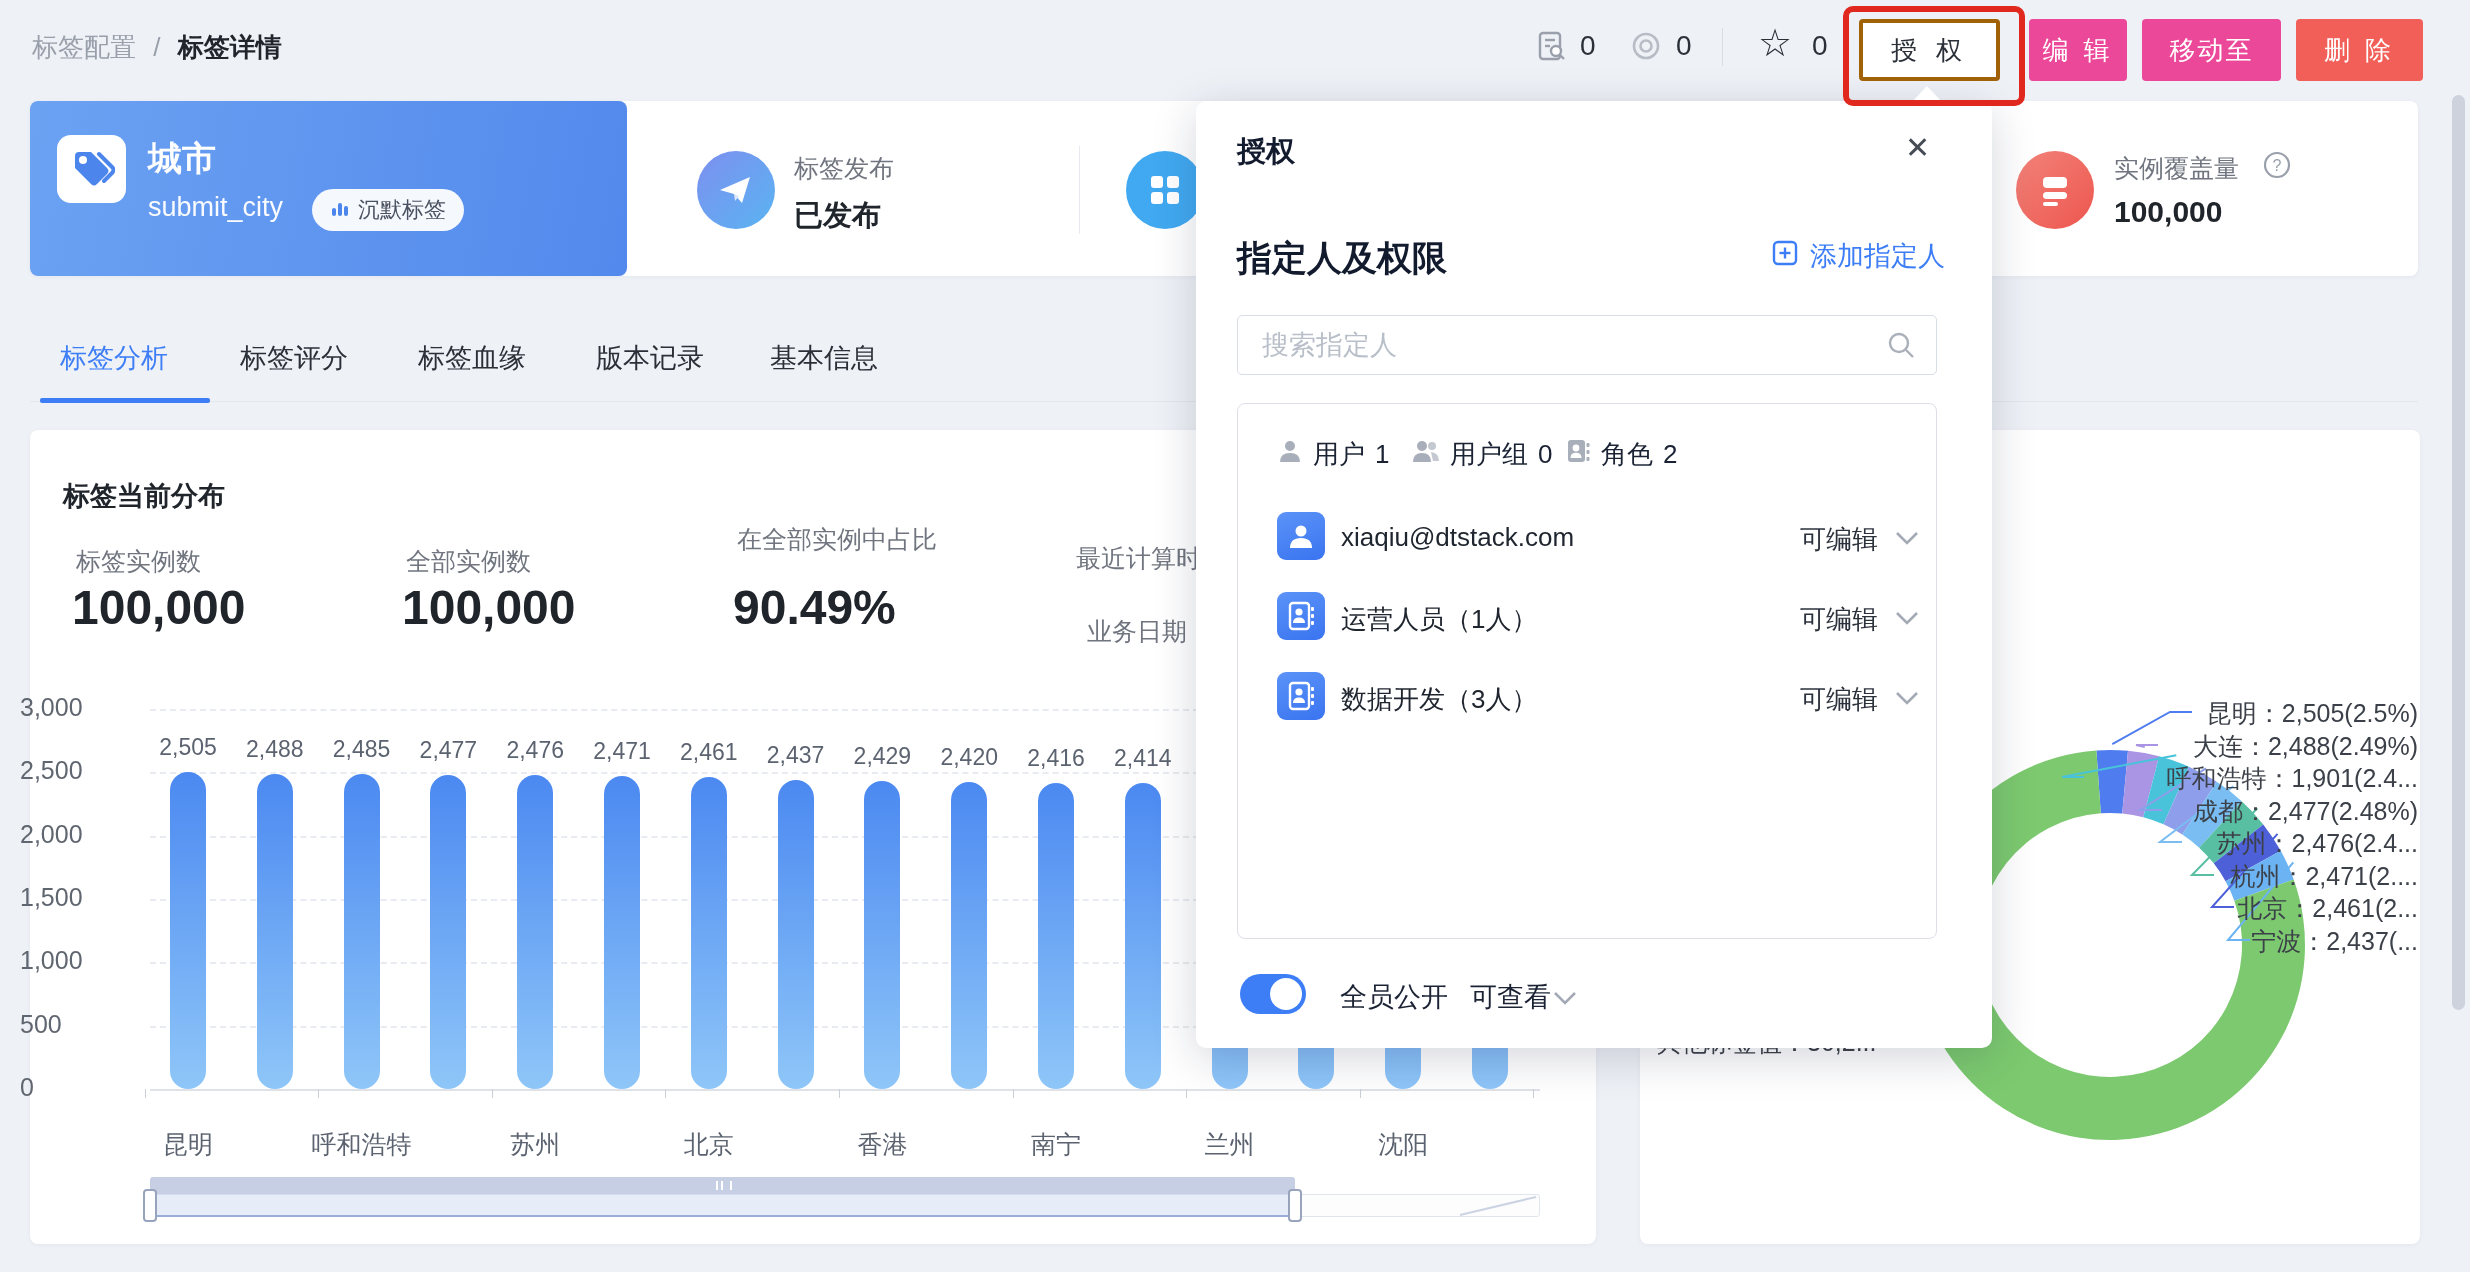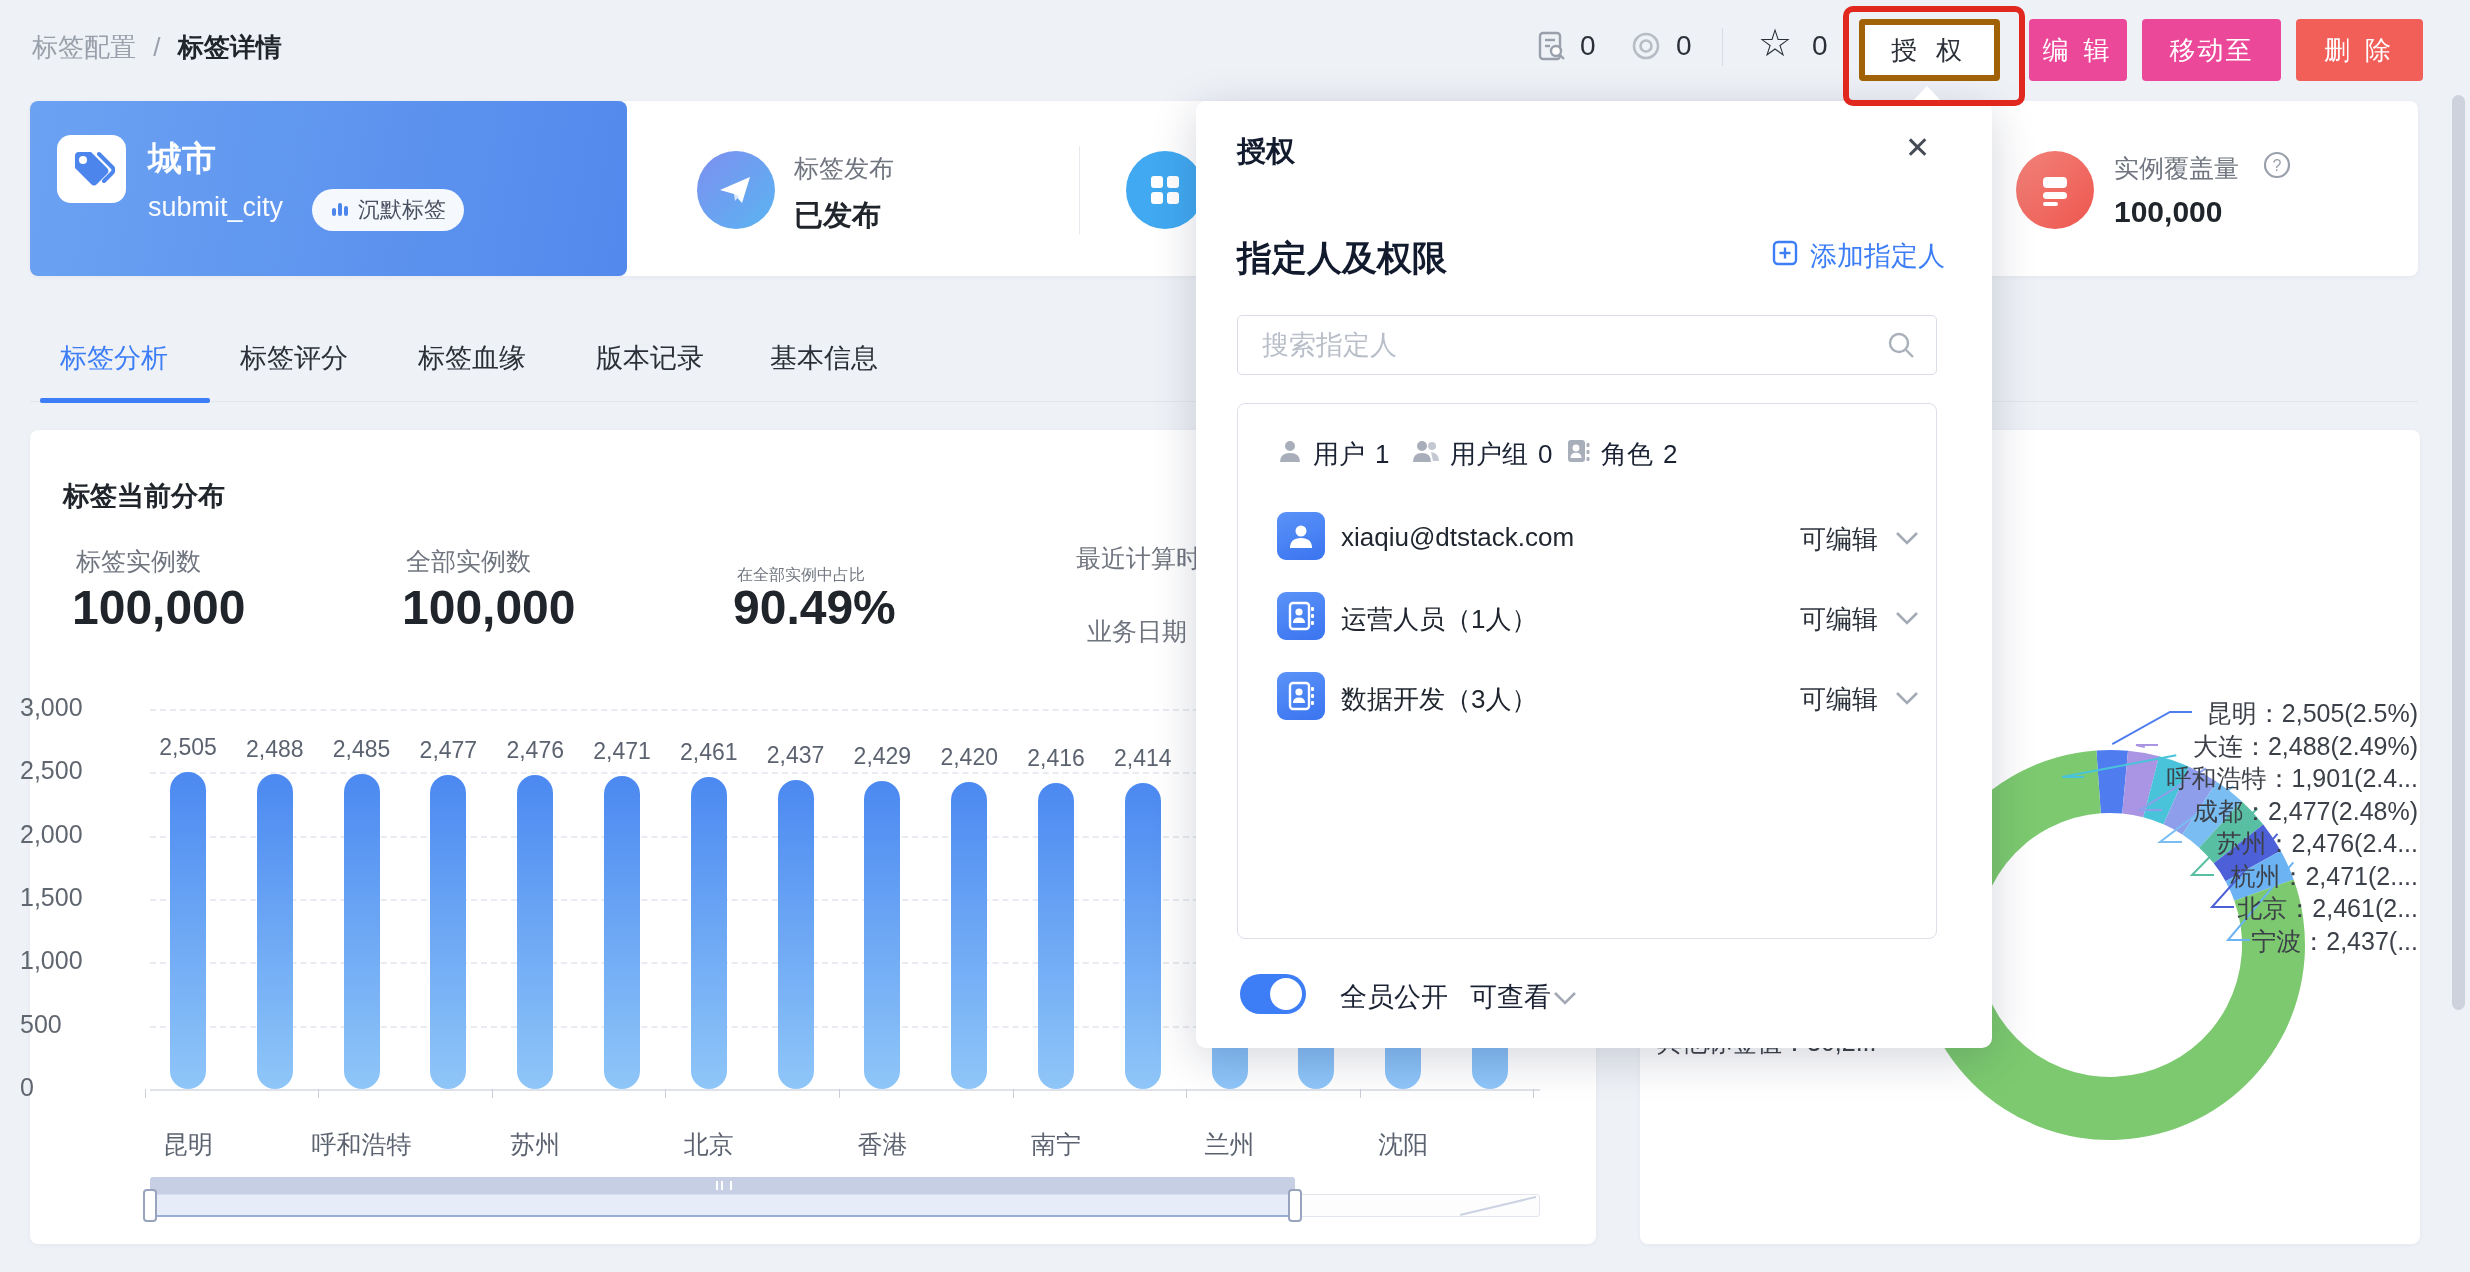--- a/index.html
+++ b/index.html
@@ -55,21 +55,21 @@
       <circle cx="16" cy="16" r="5.5" fill="none" stroke="#b7bcc5" stroke-width="2.6"></circle>
     </svg>
 </div>
 <div class="abs" style="left:1676px;top:30px;font-size:28px;color:#2a2f38;">0</div>
 
 <div class="abs" style="left:1722px;top:28px;width:1px;height:38px;background:#d9dde3;"></div>
 
 <div class="abs" style="left:1758px;top:24px;font-size:38px;color:#2a2f38;line-height:1;">☆</div>
 <div class="abs" style="left:1812px;top:30px;font-size:28px;color:#2a2f38;">0</div>
 
-<div class="btn" style="left:1859px;width:141px;background:#fff;border:6px solid #a16207;color:#2a2f38;z-index:55;">授 权</div>
+<div class="btn" style="left:1859px;width:141px;background:#fff;border:4px solid #a16207;color:#2a2f38;z-index:55;">授 权</div>
 <div class="btn blue" style="left:2029px;width:98px;letter-spacing:4px;">编 辑</div>
 <div class="btn blue" style="left:2142px;width:139px;letter-spacing:2px;">移动至</div>
 <div class="btn red" style="left:2296px;width:127px;letter-spacing:4px;">删 除</div>
 
 <div class="abs" style="left:1843px;top:6px;width:170px;height:88px;border:6px solid #E0281E;border-radius:10px;z-index:100;pointer-events:none;"></div>
 
 <div class="card" style="left:30px;top:101px;width:2388px;height:175px;"></div>
 <div class="abs" style="left:30px;top:101px;width:597px;height:175px;border-radius:8px;background:linear-gradient(100deg,#6ba2f2,#5389ec);"></div>
 <div class="abs" style="left:57px;top:135px;width:69px;height:68px;background:#fff;border-radius:14px;display:flex;align-items:center;justify-content:center;">
   <svg width="46" height="46" viewBox="0 0 46 46">
@@ -135,21 +135,21 @@
 <div class="tab" style="left:770px;">基本信息</div>
 <div class="abs" style="left:40px;top:398px;width:170px;height:5px;background:#3D7EF7;border-radius:2px;"></div>
 
 <div class="card" style="left:30px;top:430px;width:1566px;height:814px;"></div>
 <div class="abs" style="left:63px;top:478px;font-size:27px;font-weight:bold;">标签当前分布</div>
 
 <div class="abs lbl" style="left:76px;top:545px;font-size:25px;">标签实例数</div>
 <div class="abs" style="left:72px;top:580px;font-size:48px;font-weight:bold;">100,000</div>
 <div class="abs lbl" style="left:406px;top:545px;font-size:25px;">全部实例数</div>
 <div class="abs" style="left:402px;top:580px;font-size:48px;font-weight:bold;">100,000</div>
-<div class="abs lbl" style="left:737px;top:565px;font-size:16px;">在全部实例中占比</div>
+<div class="abs lbl" style="left:737px;top:523px;font-size:25px;">在全部实例中占比</div>
 <div class="abs" style="left:733px;top:580px;font-size:48px;font-weight:bold;">90.49%</div>
 <div class="abs lbl" style="left:1076px;top:542px;font-size:25px;white-space:nowrap;width:120px;overflow:hidden;">最近计算时</div>
 <div class="abs lbl" style="left:1087px;top:615px;font-size:25px;white-space:nowrap;width:112px;overflow:hidden;">业务日期：</div>
 
 <div id="bar-layer" class="abs" style="left:0;top:0;">
     <div class="ytick" style="top:693px;">3,000</div>
     <div class="grid-d" style="top:709px;"></div>
     <div class="ytick" style="top:756.3333333333333px;">2,500</div>
     <div class="grid-d" style="top:772.3333333333333px;"></div>
     <div class="ytick" style="top:819.6666666666666px;">2,000</div>

